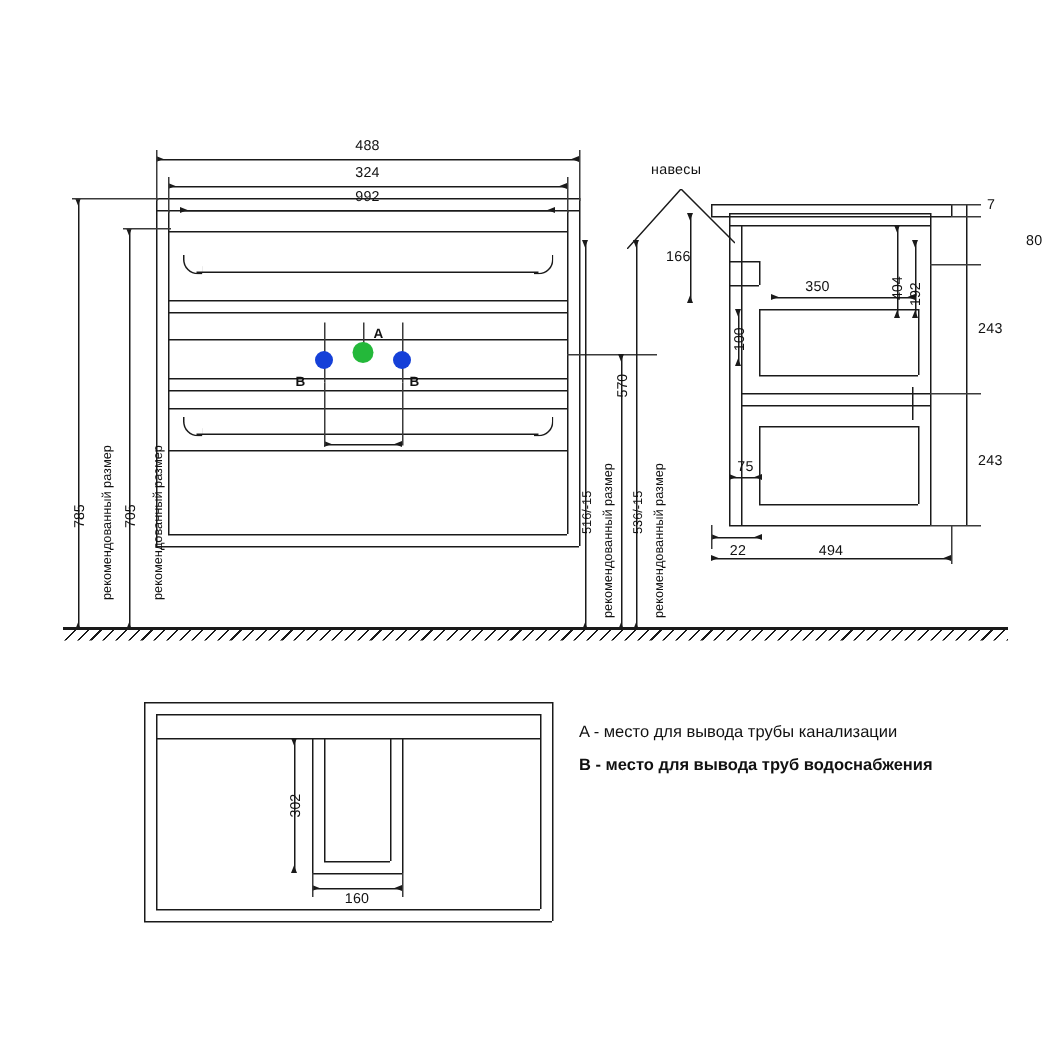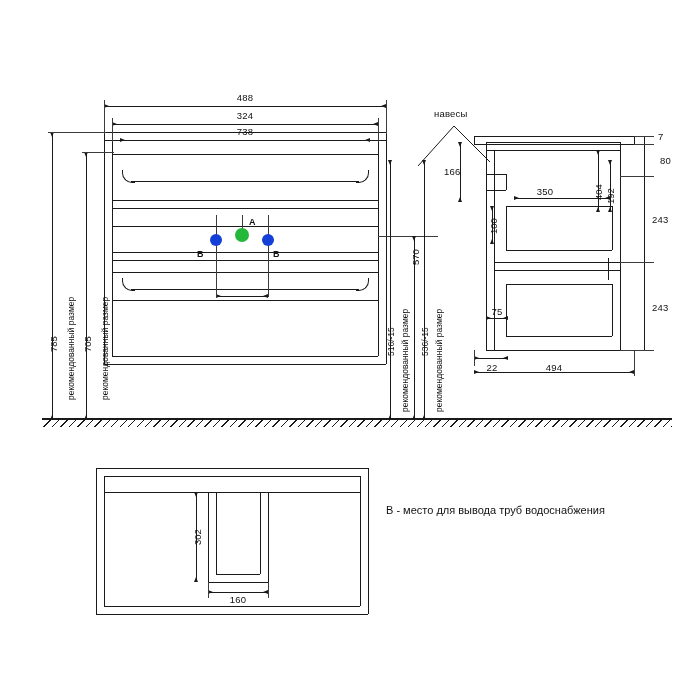--- a/index.html
+++ b/index.html
@@ -144,21 +144,21 @@
   <div class="ln hln" style="left:112px; top:124px; width:266px;"></div>
   <div class="arrowR" style="left:112px; top:121.5px;"></div>
   <div class="arrowL" style="left:373px; top:121.5px;"></div>
   <div class="ln vln thin" style="left:112px; top:118px; height:24px;"></div>
   <div class="ln vln thin" style="left:378px; top:118px; height:24px;"></div>
   <div class="dim-txt mid" style="left:245px; top:110px;">324</div>
 
   <div class="ln hln" style="left:120px; top:140px; width:250px;"></div>
   <div class="arrowR" style="left:120px; top:137.5px;"></div>
   <div class="arrowL" style="left:365px; top:137.5px;"></div>
-  <div class="dim-txt mid" style="left:245px; top:126px;">738</div>
+  <div class="dim-txt mid" style="left:245px; top:126px;">992</div>
 
   <div class="ln hln" style="left:216px; top:296px; width:52px;"></div>
   <div class="arrowR" style="left:216px; top:293.5px;"></div>
   <div class="arrowL" style="left:263px; top:293.5px;"></div>
   <div class="ln vln thin" style="left:216px; top:255px; height:42px;"></div>
   <div class="ln vln thin" style="left:268px; top:255px; height:42px;"></div>
   <div class="dim-txt mid" style="left:242px; top:283px;"></div>
 
   <div class="ln vln" style="left:52px; top:132px; height:288px;"></div>
   <div class="arrowD" style="left:49.5px; top:132px;"></div>
@@ -258,21 +258,21 @@
   <div class="arrowU" style="left:607.5px; top:207px;"></div>
   <div class="rot9" style="left:605px; top:204px;">192</div>
 
   <div class="ln vln" style="left:644px; top:136px; height:214px;"></div>
   <div class="ln hln thin" style="left:634px; top:136px; width:20px;"></div>
   <div class="ln hln thin" style="left:634px; top:144px; width:20px;"></div>
   <div class="ln hln thin" style="left:620px; top:176px; width:34px;"></div>
   <div class="ln hln thin" style="left:620px; top:262px; width:34px;"></div>
   <div class="ln hln thin" style="left:620px; top:350px; width:34px;"></div>
   <div class="dim-txt" style="left:658px; top:131px;">7</div>
-  <div class="dim-txt" style="left:660px; top:155px;">80</div>
+  <div class="dim-txt" style="left:684px; top:155px;">80</div>
   <div class="dim-txt" style="left:652px; top:214px;">243</div>
   <div class="dim-txt" style="left:652px; top:302px;">243</div>
 
   <div class="ln hln" style="left:486px; top:318px; width:22px;"></div>
   <div class="arrowR" style="left:486px; top:315.5px;"></div>
   <div class="arrowL" style="left:503px; top:315.5px;"></div>
   <div class="dim-txt mid" style="left:497px; top:306px;">75</div>
 
   <div class="ln hln" style="left:474px; top:358px; width:34px;"></div>
   <div class="arrowR" style="left:474px; top:355.5px;"></div>
@@ -308,15 +308,16 @@
   <div class="arrowU" style="left:193.5px; top:577px;"></div>
   <div class="rot9" style="left:192px; top:545px;">302</div>
 
   <div class="ln hln" style="left:208px; top:592px; width:60px;"></div>
   <div class="arrowR" style="left:208px; top:589.5px;"></div>
   <div class="arrowL" style="left:263px; top:589.5px;"></div>
   <div class="ln vln thin" style="left:208px; top:582px; height:16px;"></div>
   <div class="ln vln thin" style="left:268px; top:582px; height:16px;"></div>
   <div class="dim-txt mid" style="left:238px; top:594px;">160</div>
 
-  <div class="legend" style="left:386px; top:504px;">B - место для вывода труб водоснабжения</div>
+  <div class="legend" style="left:386px; top:482px;">A - место для вывода трубы канализации</div>
+  <div class="legend" style="left:386px; top:504px;font-weight:bold;">B - место для вывода труб водоснабжения</div>
 
 </div>
 
 </body></html>

